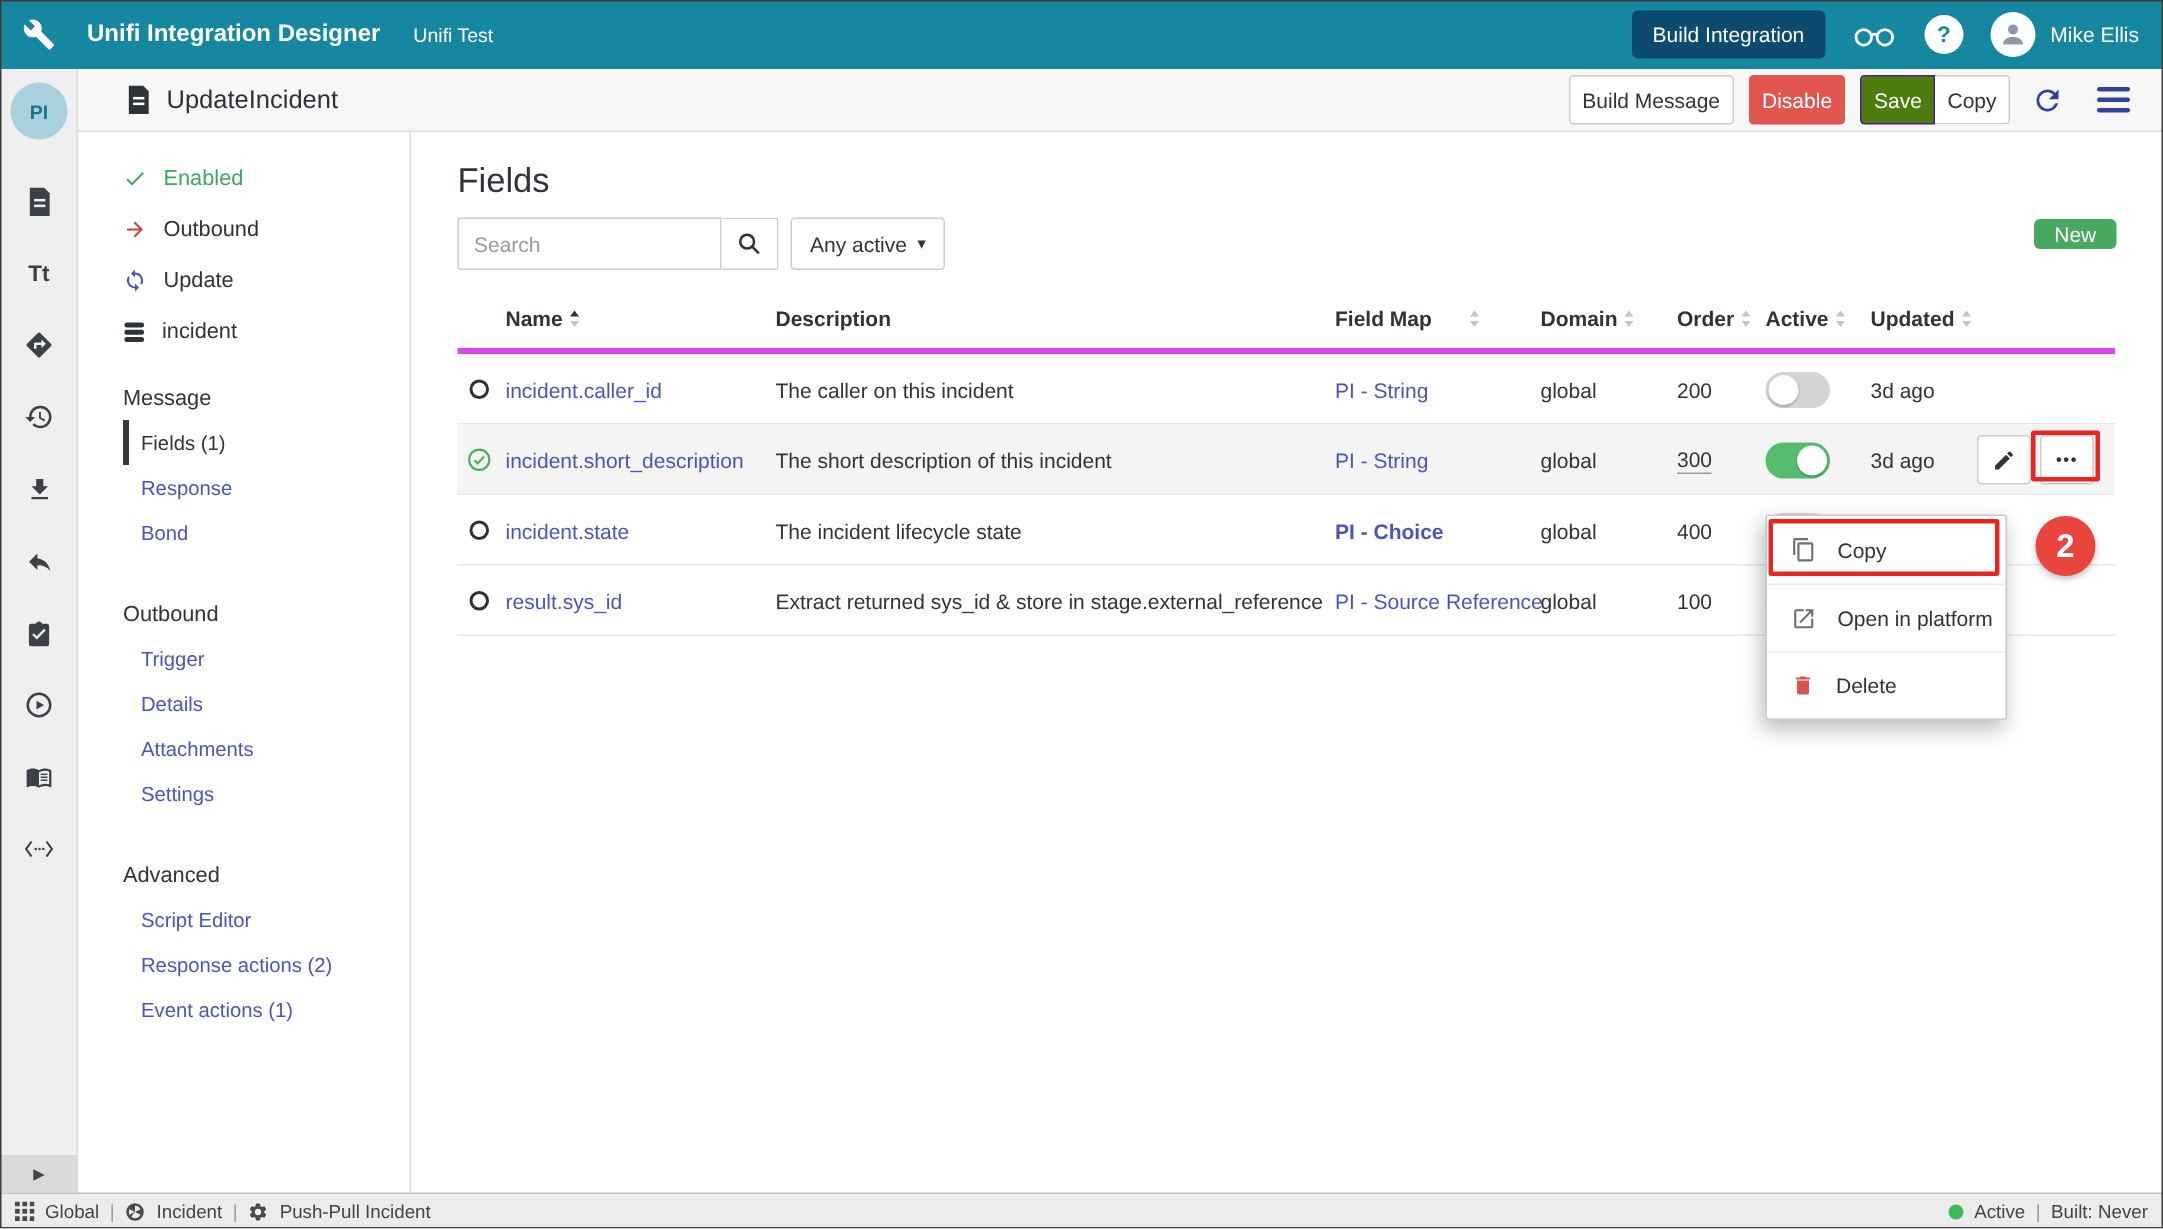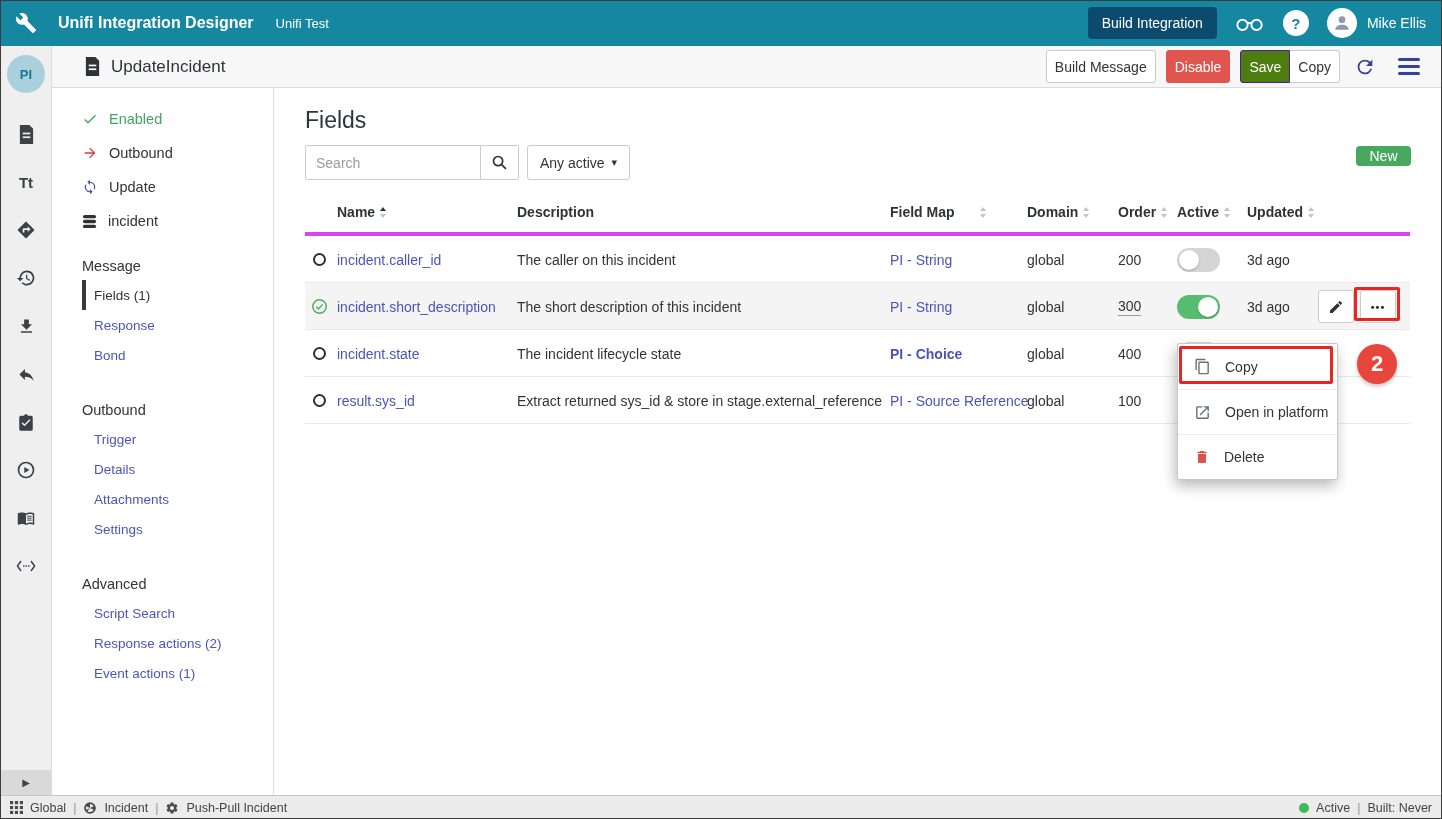--- a/index.html
+++ b/index.html
@@ -263,21 +263,21 @@
 
   <div class="side-gap"></div>
   <div class="side-section">Outbound</div>
   <div class="side-link">Trigger</div>
   <div class="side-link">Details</div>
   <div class="side-link">Attachments</div>
   <div class="side-link">Settings</div>
 
   <div class="side-gap"></div>
   <div class="side-section">Advanced</div>
-  <div class="side-link">Script Search</div>
+  <div class="side-link">Script Editor</div>
   <div class="side-link">Response actions (2)</div>
   <div class="side-link">Event actions (1)</div>
 </div>
 
 <div class="main-title">Fields</div>
 
 <div class="toolbar">
   <input class="search-input" placeholder="Search" style="">
   <div class="search-btn">
     <span>

